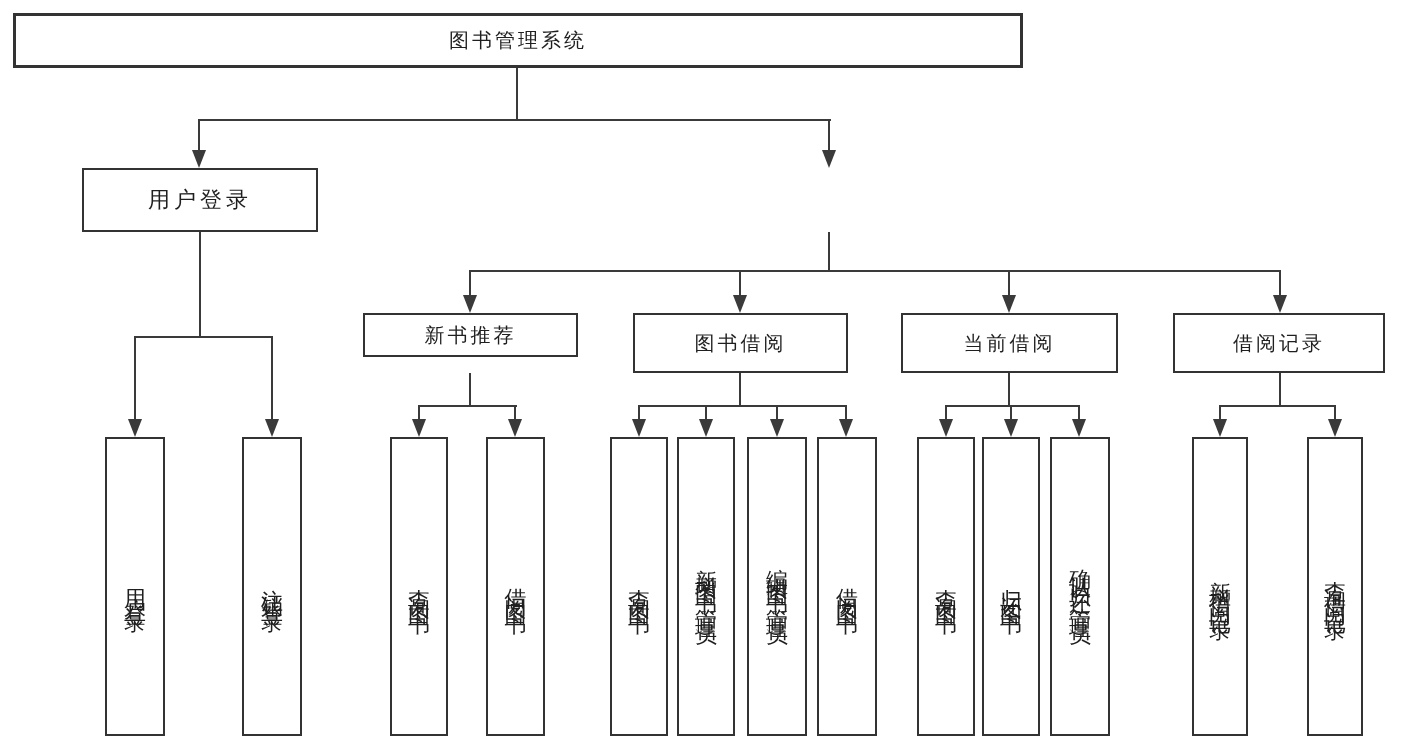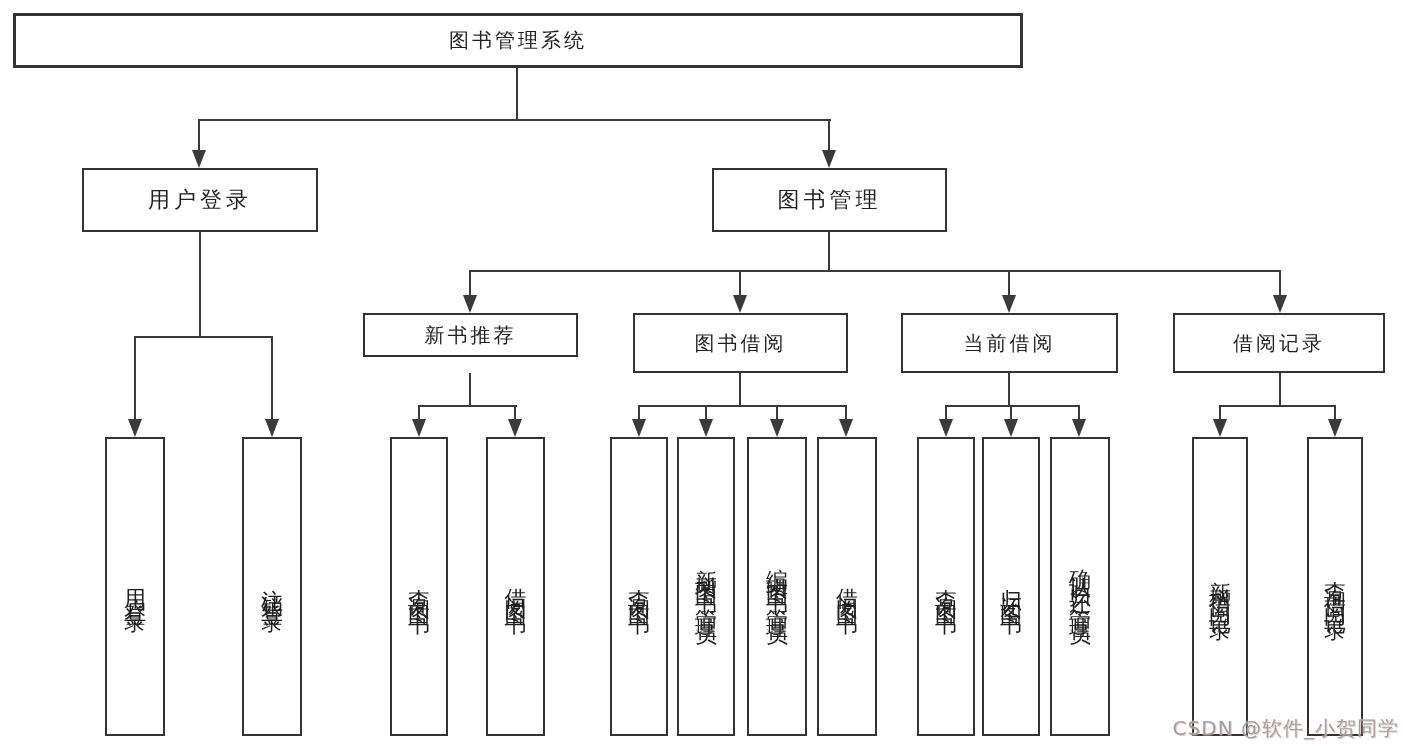--- a/index.html
+++ b/index.html
@@ -67,21 +67,20 @@
 </style>
 </head>
 <body>
 
 <div class="canvas">
 
   <div class="hbox root" style="left:13px;top:13px;width:1010px;height:55px;">图书管理系统</div>
 
   <div class="hbox lvl2" style="left:82px;top:168px;width:236px;height:64px;">用户登录</div>
 
-  <div class="hbox lvl2" style="left:712px;top:168px;width:235px;height:64px;">图书管理</div>
 
   <div class="hbox" style="left:363px;top:313px;width:215px;height:44px;">新书推荐</div>
 
   <div class="hbox" style="left:633px;top:313px;width:215px;height:60px;">图书借阅</div>
 
   <div class="hbox" style="left:901px;top:313px;width:217px;height:60px;">当前借阅</div>
 
   <div class="hbox" style="left:1173px;top:313px;width:212px;height:60px;">借阅记录</div>
 
   <div class="vbox" style="left:105px;top:437px;width:60px;height:299px;">
@@ -180,15 +179,14 @@
   <div class="ln" style="left:1078px;top:405px;width:2px;height:15px;"></div>
   <div class="arrow" style="left:1072px;top:419px;"></div>
 
   <div class="ln" style="left:1279px;top:373px;width:2px;height:34px;"></div>
   <div class="ln" style="left:1219px;top:405px;width:117px;height:2px;"></div>
   <div class="ln" style="left:1219px;top:405px;width:2px;height:15px;"></div>
   <div class="arrow" style="left:1213px;top:419px;"></div>
   <div class="ln" style="left:1334px;top:405px;width:2px;height:15px;"></div>
   <div class="arrow" style="left:1328px;top:419px;"></div>
 
-  <div class="watermark">CSDN @软件_小贺同学</div>
 
 </div>
 
 </body></html>

